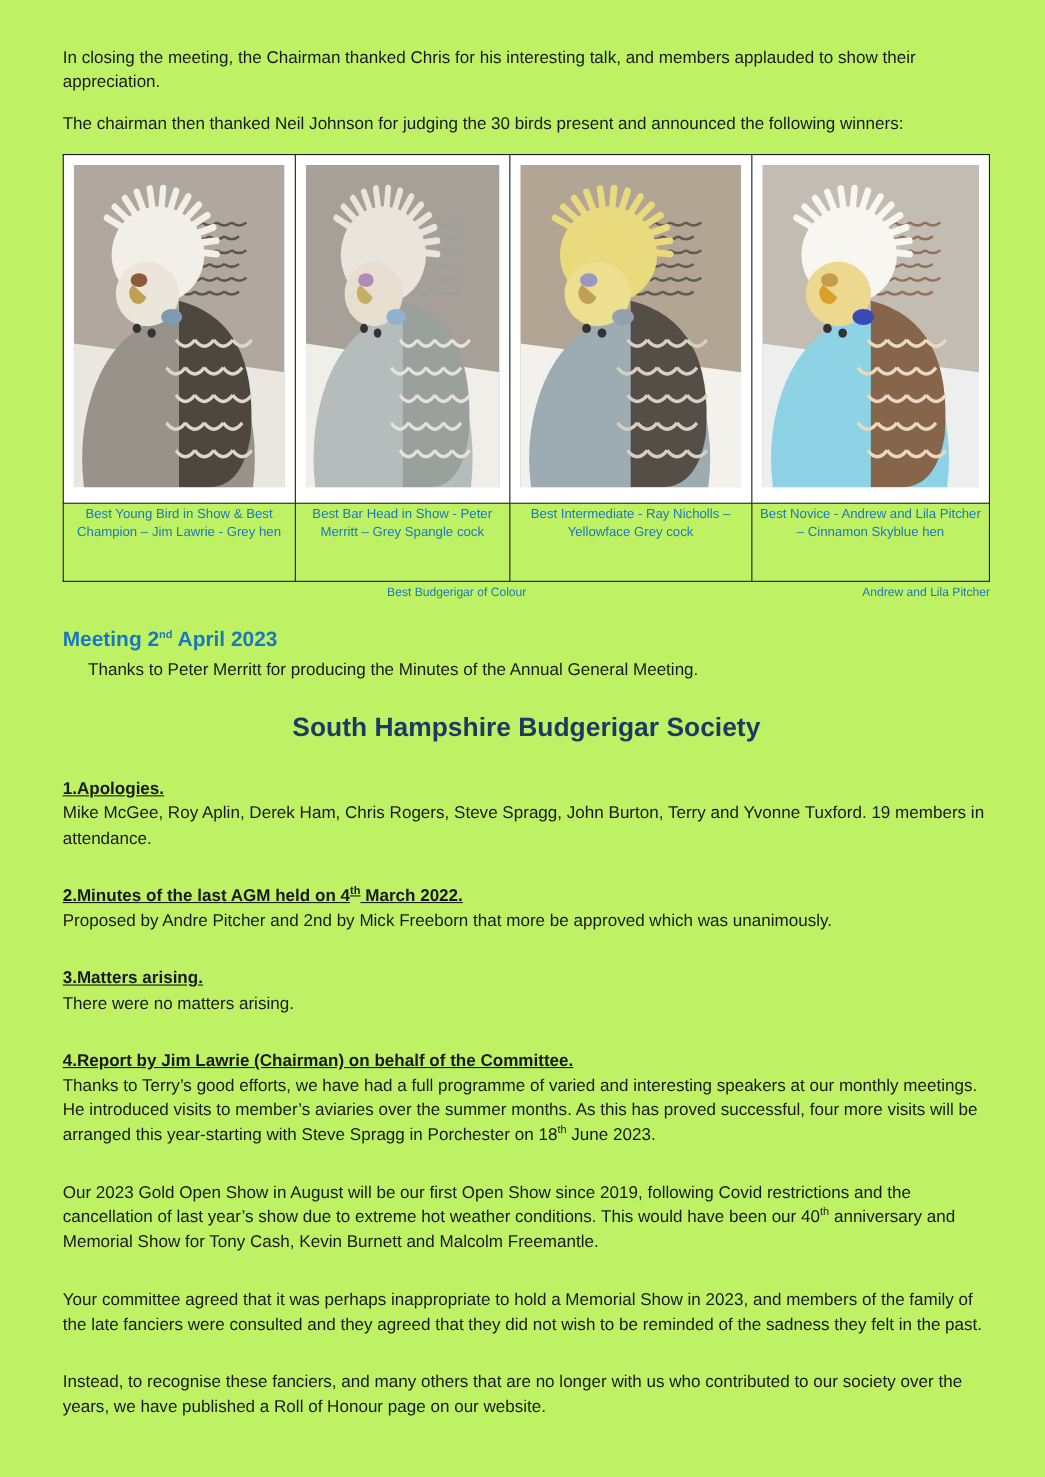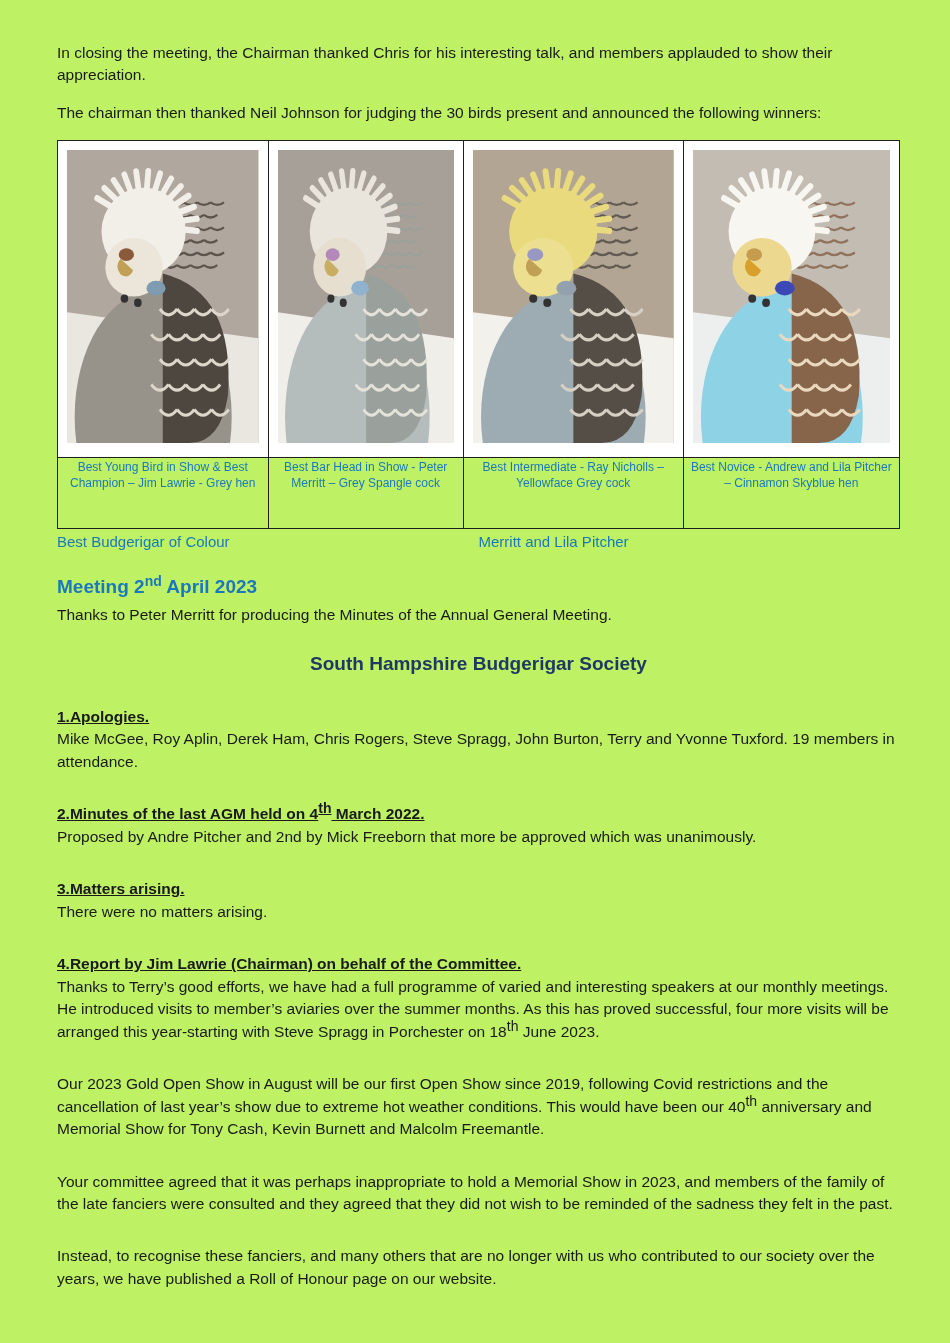--- a/index.html
+++ b/index.html
@@ -7,39 +7,39 @@
     width:950px;height:1343px;box-sizing:border-box;
     padding:42px 50px 30px 57px;
     font-family:Liberation Sans, sans-serif;
     font-size:15.5px;color:var(--text,#1a1a1a);
     background:#bef264;overflow:hidden;
   }
   p{margin:0;}
   .body-text{line-height:1.45;}
   .intro-p1{margin-bottom:15px;}
   .intro-p2{margin-bottom:16px;}
-  sup{font-size:14px;line-height:0;}
+  sup{font-size:10px;line-height:0;}
   
   table.winners{border-collapse:collapse;width:843px;table-layout:fixed;}
   table.winners td{border:1.5px solid #1f1f1f;}
   td.photo-cell{height:293px;background:#ffffff;padding:9px 9px 14px 9px;vertical-align:top;}
   .photo{width:100%;height:100%;}
   .photo svg{width:100%;height:100%;display:block;}
   td.caption-cell{
     height:64px;vertical-align:top;text-align:center;
     color:var(--accent,#1b78be);font-size:12px;line-height:1.32;
     padding:2px 6px 4px 6px;
   }
   .table-footer{display:flex;width:843px;margin-top:3px;}
-  .footer-half{flex:1;text-align:left;color:var(--accent,#1b78be);font-size:15px;line-height:1.3;}
+  .footer-half{flex:1;text-align:right;color:var(--accent,#1b78be);font-size:11px;line-height:1.3;}
   
   h2,h3{margin:0;}
   .meeting-heading{margin-top:24px;font-size:19px;font-weight:bold;color:var(--accent,#1b78be);line-height:1.2;}
-  .thanks-line{margin-top:5px;}
-  .society-heading{margin-top:27px;text-align:center;font-size:19px;font-weight:bold;color:var(--navy,#1f3864);line-height:1.2;}
+  .thanks-line{margin-top:5px;margin-left:23px;}
+  .society-heading{margin-top:27px;text-align:center;font-size:24px;font-weight:bold;color:var(--navy,#1f3864);line-height:1.2;}
   .minutes-intro{margin-top:9px;text-align:center;}
   .section{margin-top:30px;}
   .section-heading{font-size:15.5px;font-weight:bold;line-height:1.45;}
   .section-heading .u{text-decoration:underline;margin-top:40px;}
   .section p + p{margin-top:30px;}
 </style>
 </head>
 <body>
 
 <div class="page">
@@ -381,21 +381,21 @@
         <td class="caption-cell">Best Young Bird in Show &amp; Best Champion – Jim Lawrie - Grey hen</td>
         <td class="caption-cell">Best Bar Head in Show - Peter Merritt – Grey Spangle cock</td>
         <td class="caption-cell">Best Intermediate - Ray Nicholls – Yellowface Grey cock</td>
         <td class="caption-cell">Best Novice - Andrew and Lila Pitcher – Cinnamon Skyblue hen</td>
       </tr>
     </tbody>
   </table>
 
   <div class="table-footer">
     <div class="footer-half">Best Budgerigar of Colour</div>
-    <div class="footer-half">Merritt and Lila Pitcher</div>
+    <div class="footer-half">Andrew and Lila Pitcher</div>
   </div>
 
   <h2 class="meeting-heading"><span>Meeting 2</span><sup>nd</sup><span> April 2023</span></h2>
   <p class="body-text thanks-line">Thanks to Peter Merritt for producing the Minutes of the Annual General Meeting.</p>
 
   <h2 class="society-heading">South Hampshire Budgerigar Society</h2>
 
   <div class="section">
     <h3 class="section-heading"><span class="u">1.Apologies.</span></h3>
     <p class="body-text"><span>Mike McGee, Roy Aplin, Derek Ham, Chris Rogers, Steve Spragg, John Burton, Terry and Yvonne Tuxford. 19 members in attendance.</span></p>

